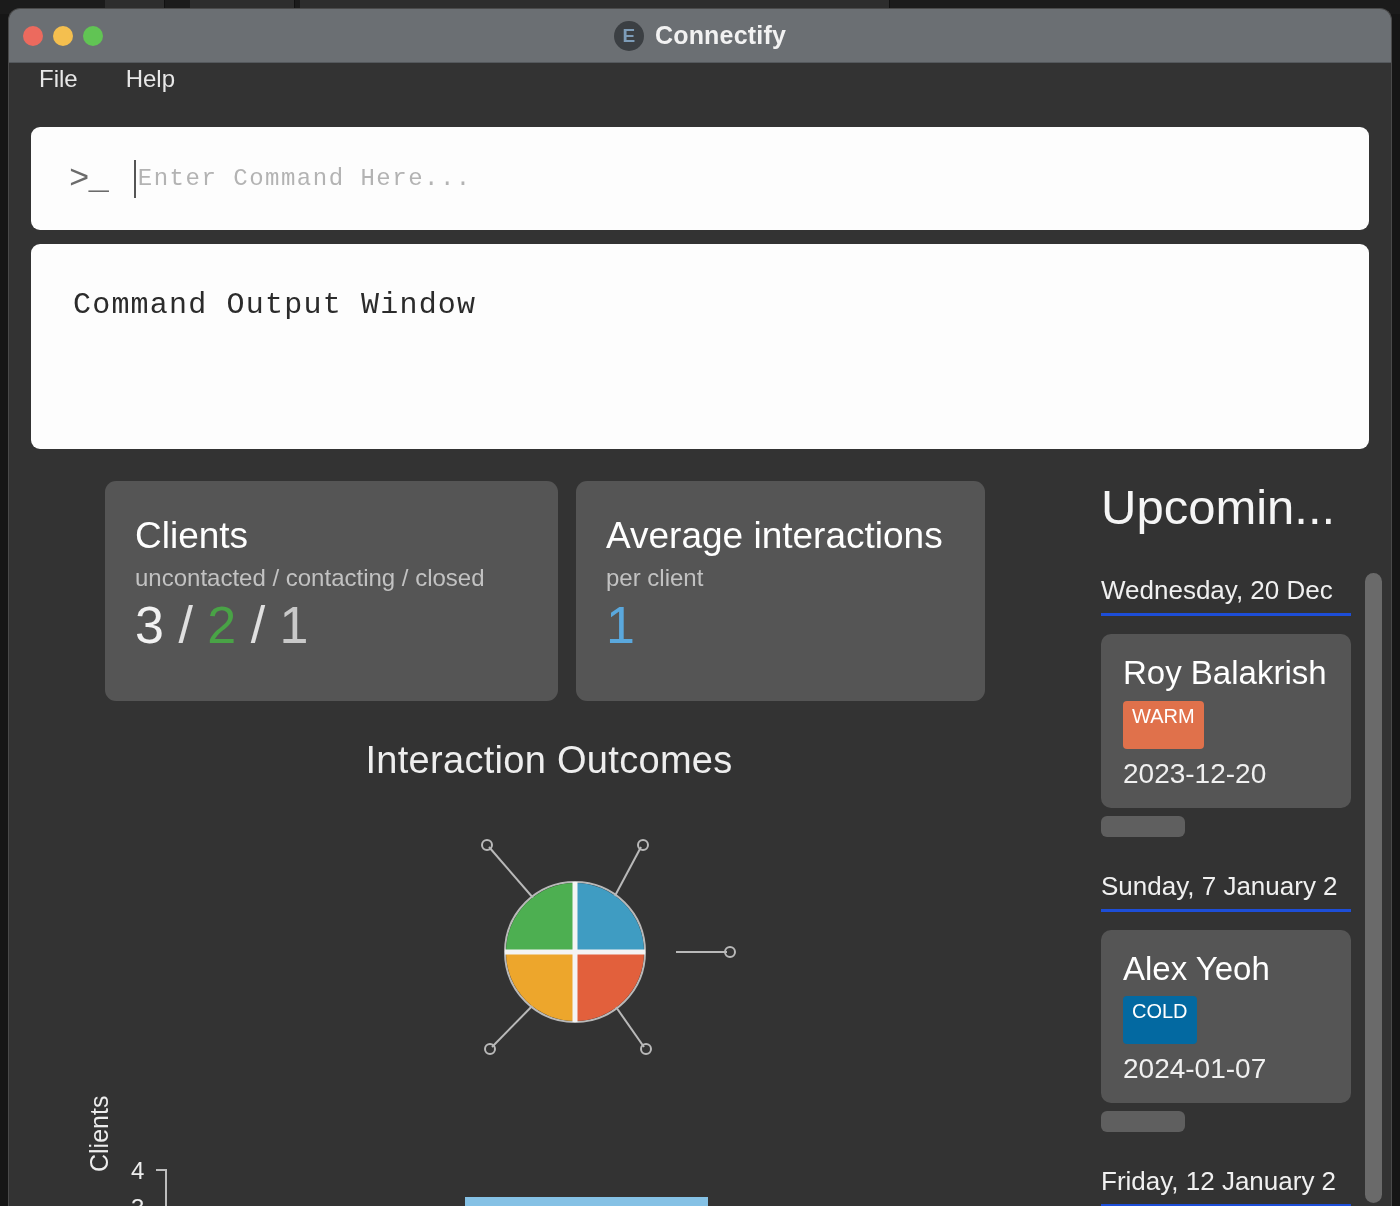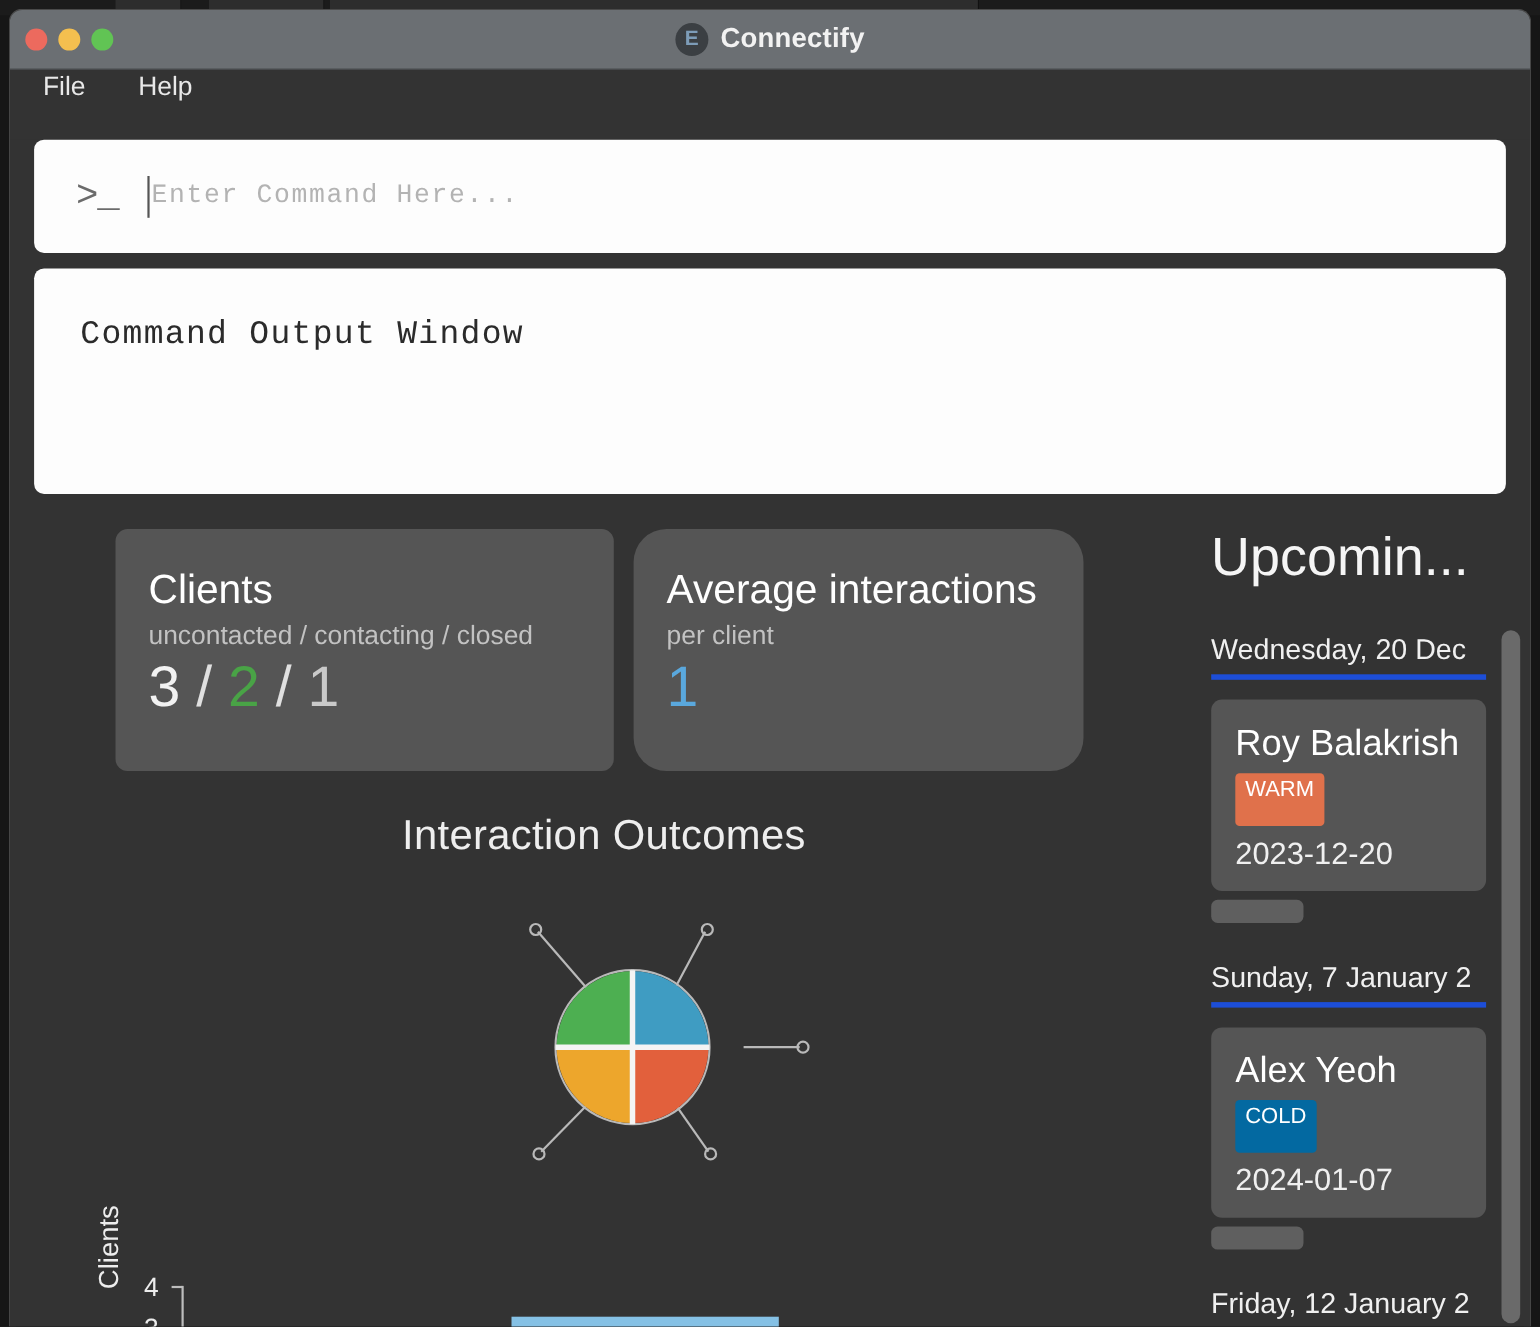--- a/index.html
+++ b/index.html
@@ -110,21 +110,21 @@
   
   #stat-cards {
     position: absolute; left: 96px; top: 0;
     display: flex; gap: 18px;
   }
   .stat-card {
     background: #555555; border-radius: 11px;
     padding: 36px 30px 0 30px;
   }
   #card-clients { width: 453px; height: 220px; }
-  #card-avg { width: 409px; height: 220px; border-radius: 30px; }
+  #card-avg { width: 409px; height: 220px; }
   .stat-title { font-size: 37px; color: #ffffff; font-weight: 400; line-height: 1.05; }
   .stat-sub { font-size: 24px; color: #c2c2c2; margin-top: 8px; }
   .stat-value { font-size: 52px; margin-top: 4px; line-height: 1.15; }
   .v-white { color: #f2f2f2; }
   .v-green { color: #49a346; }
   .v-grey  { color: #c9c9c9; }
   .v-sep   { color: #e0e0e0; }
   .v-blue  { color: #5aa8dd; }
 
   
@@ -165,21 +165,21 @@
     overflow: hidden;
   }
   #upcoming-title {
     font-size: 49px; color: #f5f5f5; font-weight: 400;
     white-space: nowrap; overflow: hidden; line-height: 1.1;
     margin-bottom: 40px;
   }
   .date-header {
     font-size: 26px; color: #f0f0f0; white-space: nowrap;
     padding-bottom: 7px; margin-bottom: 18px;
-    border-bottom: 5px solid #1d4ed8; width: 250px;
+    border-bottom: 3px solid #1d4ed8; width: 250px;
   }
   .appt-card {
     width: 250px; background: #555555; border-radius: 10px;
     padding: 22px 22px 20px 22px; margin-bottom: 0;
   }
   .appt-name {
     font-size: 33px; color: #ffffff; white-space: nowrap;
     overflow: hidden; line-height: 1.05;
   }
   .appt-badge {

